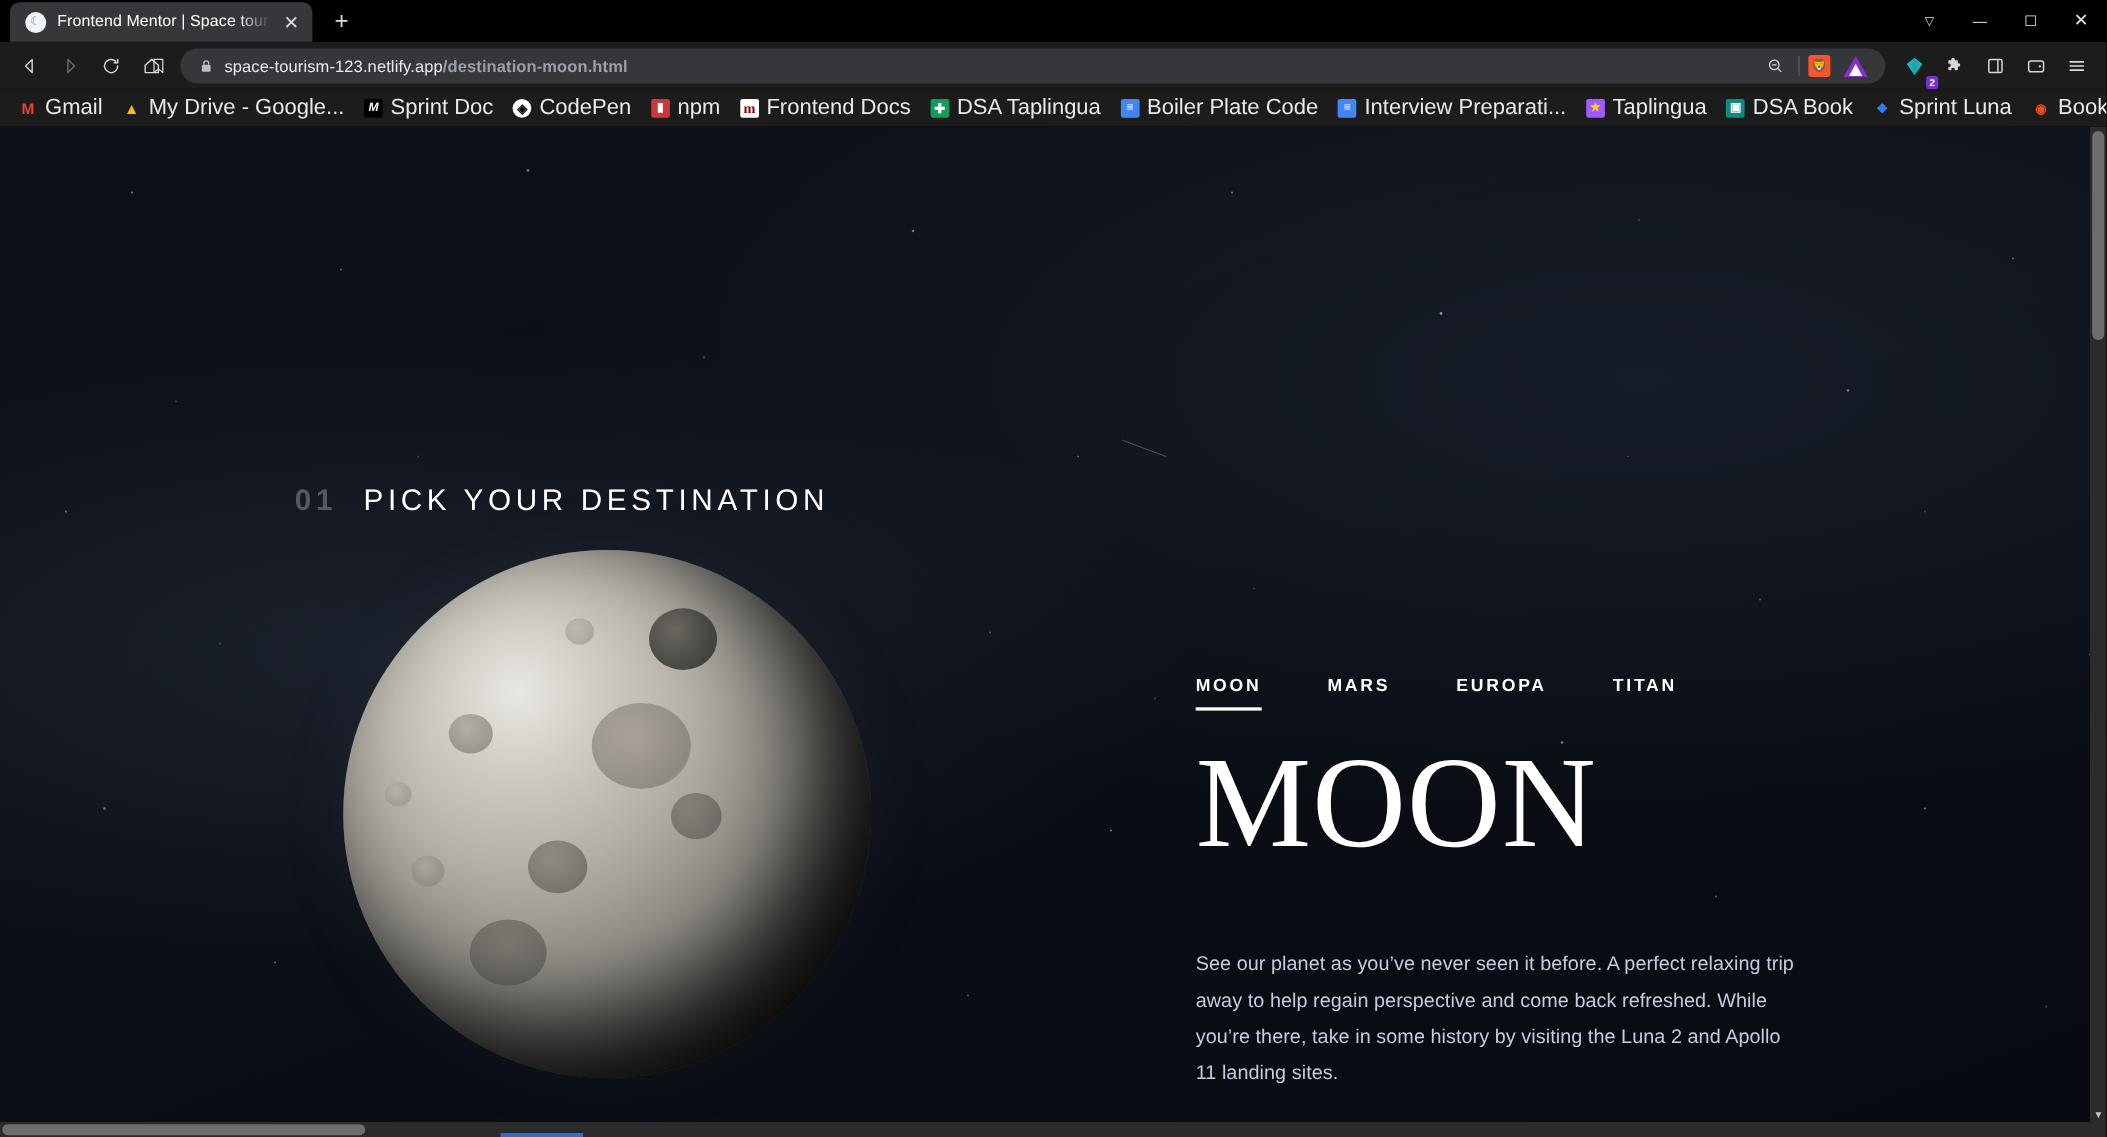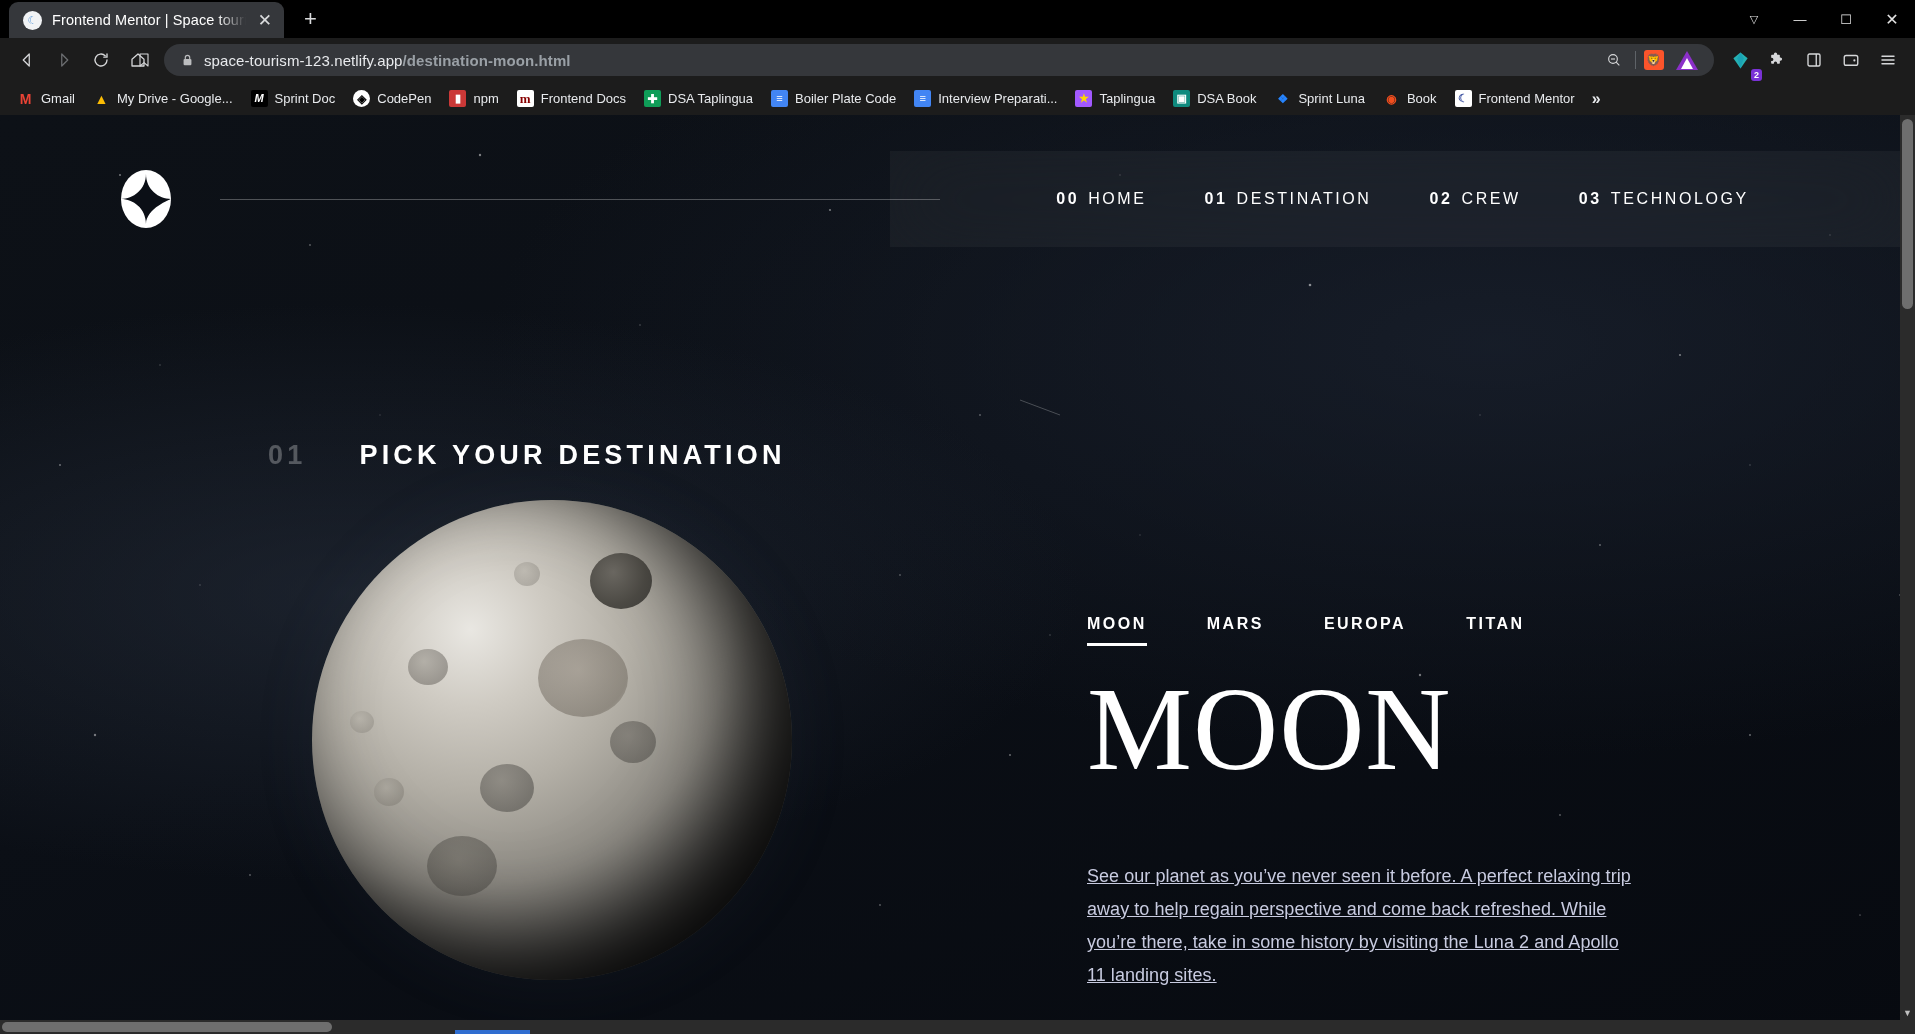--- a/index.html
+++ b/index.html
@@ -79,21 +79,21 @@
   .badge-num {
     position: absolute; right: -5px; bottom: -4px; background: #7a32d6; color: #fff;
     font-size: 9px; border-radius: 3px; padding: 0px 3px; line-height: 12px; font-weight: 700;
   }
 
   .bookmarks {
     height: 33px; background: #1c1c1c; display: flex; align-items: center;
     padding: 0 8px; gap: 0; flex: none; overflow: hidden;
   }
   .bm { display: flex; align-items: center; gap: 7px; padding: 4px 9px; border-radius: 5px; flex: none; }
-  .bm-label { color: #e8eaed; font-size: 13px; white-space: nowrap; }
+  .bm-label { color: #e8eaed; font-size: 20px; white-space: nowrap; }
   .bm-ico { width: 17px; height: 17px; flex: none; display:flex; align-items:center; justify-content:center;
             font-size: 11px; font-weight: 700; border-radius: 2px; line-height:1; }
   .bm-overflow { color:#e8eaed; font-size:16px; padding: 2px 8px; font-weight:700; }
 
   
   .page {
     flex: 1; position: relative; overflow: hidden;
     background:
       radial-gradient(ellipse 55% 45% at 18% 52%, rgba(40,48,62,.55) 0%, rgba(0,0,0,0) 70%),
       radial-gradient(ellipse 70% 60% at 78% 25%, rgba(26,33,46,.75) 0%, rgba(0,0,0,0) 75%),
@@ -121,21 +121,21 @@
   .navglass a {
     color: #ffffff; font-size: 16px; letter-spacing: 2.6px; text-decoration: none;
     padding: 0 0; margin: 0 29px; white-space: nowrap; font-family: "Liberation Sans", sans-serif;
   }
   .navglass a b { font-weight: 700; margin-right: 9px; letter-spacing: 2.6px; }
 
   .pagetitle {
     position: absolute; left: 268px; top: 325px; display: flex; align-items: baseline; gap: 24px;
   }
   .pt-num { color: rgba(255,255,255,.28); font-size: 27px; letter-spacing: 4.2px; font-weight: 700; }
-  .pt-text { color: #ffffff; font-size: 27px; letter-spacing: 4.2px; font-weight: 700; margin-left: 29px; }
+  .pt-text { color: #ffffff; font-size: 27px; letter-spacing: 4.2px; font-weight: 400; }
 
   .moon-img {
     position: absolute; left: 312px; top: 385px; width: 480px; height: 480px;
     border-radius: 50%;
     background:
       radial-gradient(circle at 33% 27%, #e9e7e2 0%, #cfcbc3 16%, #b3afa6 34%, #8d8a83 54%, #4e4d4b 74%, #17181b 92%, #0c0d10 100%);
     box-shadow: inset -42px -34px 90px rgba(0,0,0,.86), 0 0 70px rgba(120,130,150,.07);
     overflow: hidden;
   }
   .crater { position: absolute; border-radius: 50%; }
@@ -149,21 +149,21 @@
   }
   .dest-tabs a.active { border-bottom: 3px solid #ffffff; }
 
   .dest-name {
     position: absolute; left: 1087px; top: 556px;
     color: #ffffff; font-family: "Liberation Serif", serif; font-size: 118px;
     letter-spacing: 1px; line-height: 1; font-weight: 400;
   }
   .dest-desc {
     position: absolute; left: 1087px; top: 745px; width: 548px;
-    color: #c8cbe0; font-size: 18px; line-height: 33px; letter-spacing: .05px; text-decoration: underline;
+    color: #c8cbe0; font-size: 18px; line-height: 33px; letter-spacing: .05px;
   }
 
   
   .vscroll { position: absolute; right: 0; top: 0; width: 15px; bottom: 0; background: #2b2b2b; }
   .vthumb { position: absolute; right: 2px; top: 4px; width: 11px; height: 190px; background: #6e6e6e; border-radius: 6px; }
   .vtri { position:absolute; right:3px; color:#c0c0c0; font-size:9px; }
   .hscroll { position: absolute; left: 0; right: 15px; bottom: 0; height: 14px; background: #2b2b2b; }
   .hthumb { position: absolute; left: 2px; bottom: 2px; width: 330px; height: 10px; background: #6e6e6e; border-radius: 6px; }
   .hblue { position:absolute; left:455px; bottom:0px; width:75px; height:4px; background:#2f6dd0; }
 </style>
@@ -369,35 +369,20 @@
         <circle cx="160" cy="250" r=".8" opacity=".3"></circle>
           <circle cx="380" cy="300" r=".7" opacity=".25"></circle>
         <circle cx="560" cy="640" r=".8" opacity=".3"></circle>
           <circle cx="1900" cy="480" r=".9" opacity=".35"></circle>
         <circle cx="1480" cy="300" r=".7" opacity=".3"></circle>
           <circle cx="1140" cy="420" r=".7" opacity=".28"></circle>
       </g>
       <line x1="1020" y1="285" x2="1060" y2="300" stroke="#ffffff" stroke-width="1" opacity=".28"></line>
     </svg>
 
-    <div class="site-header">
-      <div class="logo">
-        <svg width="58" height="58" viewBox="0 0 58 58">
-          <ellipse cx="29" cy="29" rx="25" ry="29" fill="#ffffff"></ellipse>
-          <path d="M29 0 C29 18 14 29 0 29 C14 29 29 40 29 58 C29 40 58 29 58 29 C44 29 29 18 29 0 Z" fill="#0b0f16" transform="scale(0.86) translate(4.7,4.7)"></path>
-        </svg>
-      </div>
-      <div class="hline"></div>
-      <nav class="navglass">
-        <a href="#"><b>00</b><span>HOME</span></a>
-        <a href="#"><b>01</b><span>DESTINATION</span></a>
-        <a href="#"><b>02</b><span>CREW</span></a>
-        <a href="#"><b>03</b><span>TECHNOLOGY</span></a>
-      </nav>
-    </div>
 
     <div class="pagetitle">
       <span class="pt-num">01</span>
       <span class="pt-text">PICK YOUR DESTINATION</span>
     </div>
 
     <div class="moon-img">
       <div class="crater" style="left:58%;top:11%;width:62px;height:56px;background:radial-gradient(circle at 38% 34%, #5e5b55 0%, #3a3833 60%, #2b2a27 100%);opacity:.85;"></div>
       <div class="crater" style="left:20%;top:31%;width:40px;height:36px;background:radial-gradient(circle at 40% 35%, #9c9890 0%, #74706a 70%);opacity:.6;"></div>
       <div class="crater" style="left:35%;top:55%;width:54px;height:48px;background:radial-gradient(circle at 40% 35%, #6f6c66 0%, #4c4a46 70%);opacity:.55;"></div>

